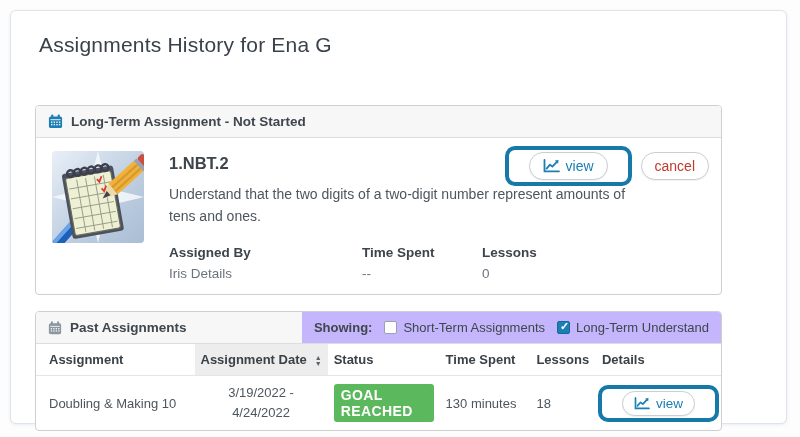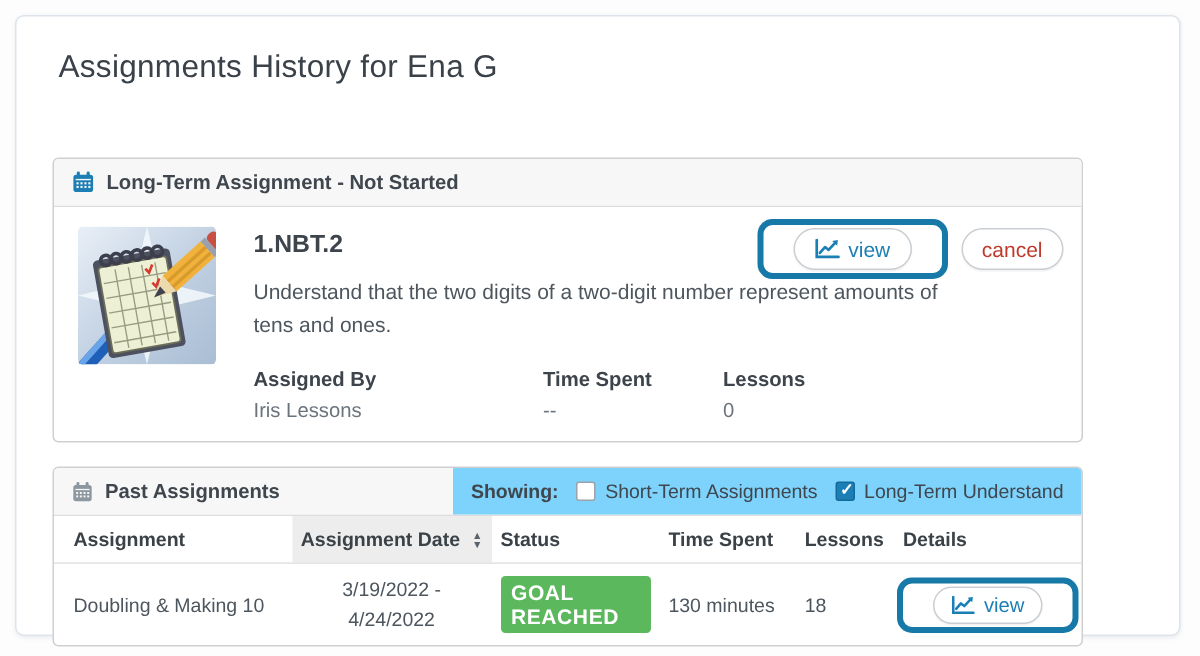--- a/index.html
+++ b/index.html
@@ -33,21 +33,21 @@
 
   .actions { position: absolute; top: 8px; right: 12px; display: flex; align-items: center; }
   .hl-box { border: 4px solid #1779a7; border-radius: 10px; padding: 2px 20px; display: inline-flex; background: #fff; }
   .pill { display: inline-flex; align-items: center; gap: 6px; background: #fff; border: 1px solid #c9ced3;
           border-radius: 999px; padding: 5px 13px; font-size: 14px; cursor: pointer;
           font-family: "Liberation Sans", sans-serif; box-shadow: 0 1px 1px rgba(0,0,0,0.06); }
   .pill-view { color: #1b7eb5; }
   .pill-cancel { color: #c0392b; margin-left: 9px; }
   .chart-icon { display: inline-flex; line-height: 0; }
 
-  .showing { display: flex; align-items: center; gap: 12px; background: #7dd3fc; align-self: stretch;
+  .showing { display: flex; align-items: center; gap: 12px; background: #c4b5fd; align-self: stretch;
              padding: 0 12px 0 12px; margin-right: -12px; border-radius: 0 3px 0 0; }
   .showing-label { font-size: 13px; font-weight: bold; color: #3f464d; }
   .chk { display: inline-flex; align-items: center; gap: 6px; font-size: 13px; color: #3f464d; cursor: pointer; }
   .box { width: 13px; height: 13px; border: 1px solid #9aa2ab; border-radius: 2px; background: #fff; display: inline-block; position: relative; }
   .box.checked { background: #1b7eb5; border-color: #166a99; }
   .box.checked::after { content: "✓"; position: absolute; left: 2px; top: -2px; color: #fff; font-size: 11px; font-weight: bold; }
 
   table { width: 100%; border-collapse: collapse; font-size: 13px; }
   thead th { text-align: left; font-weight: bold; color: #3a4147; padding: 8px 6px; border-bottom: 1px solid #e5e5e5; white-space: nowrap; }
   th.c1, td.c1 { width: 196px; padding-left: 13px; }
@@ -151,21 +151,21 @@
           </g>
         </svg>
       </div>
 
       <div class="info">
         <div class="a-name">1.NBT.2</div>
         <div class="a-desc">Understand that the two digits of a two-digit number represent amounts of tens and ones.</div>
         <div class="meta">
           <div class="meta-col1">
             <div class="meta-label">Assigned By</div>
-            <div class="meta-value">Iris Lessons</div>
+            <div class="meta-value">Iris Details</div>
           </div>
           <div class="meta-col2">
             <div class="meta-label">Time Spent</div>
             <div class="meta-value">--</div>
           </div>
           <div class="meta-col3">
             <div class="meta-label">Lessons</div>
             <div class="meta-value">0</div>
           </div>
         </div>

